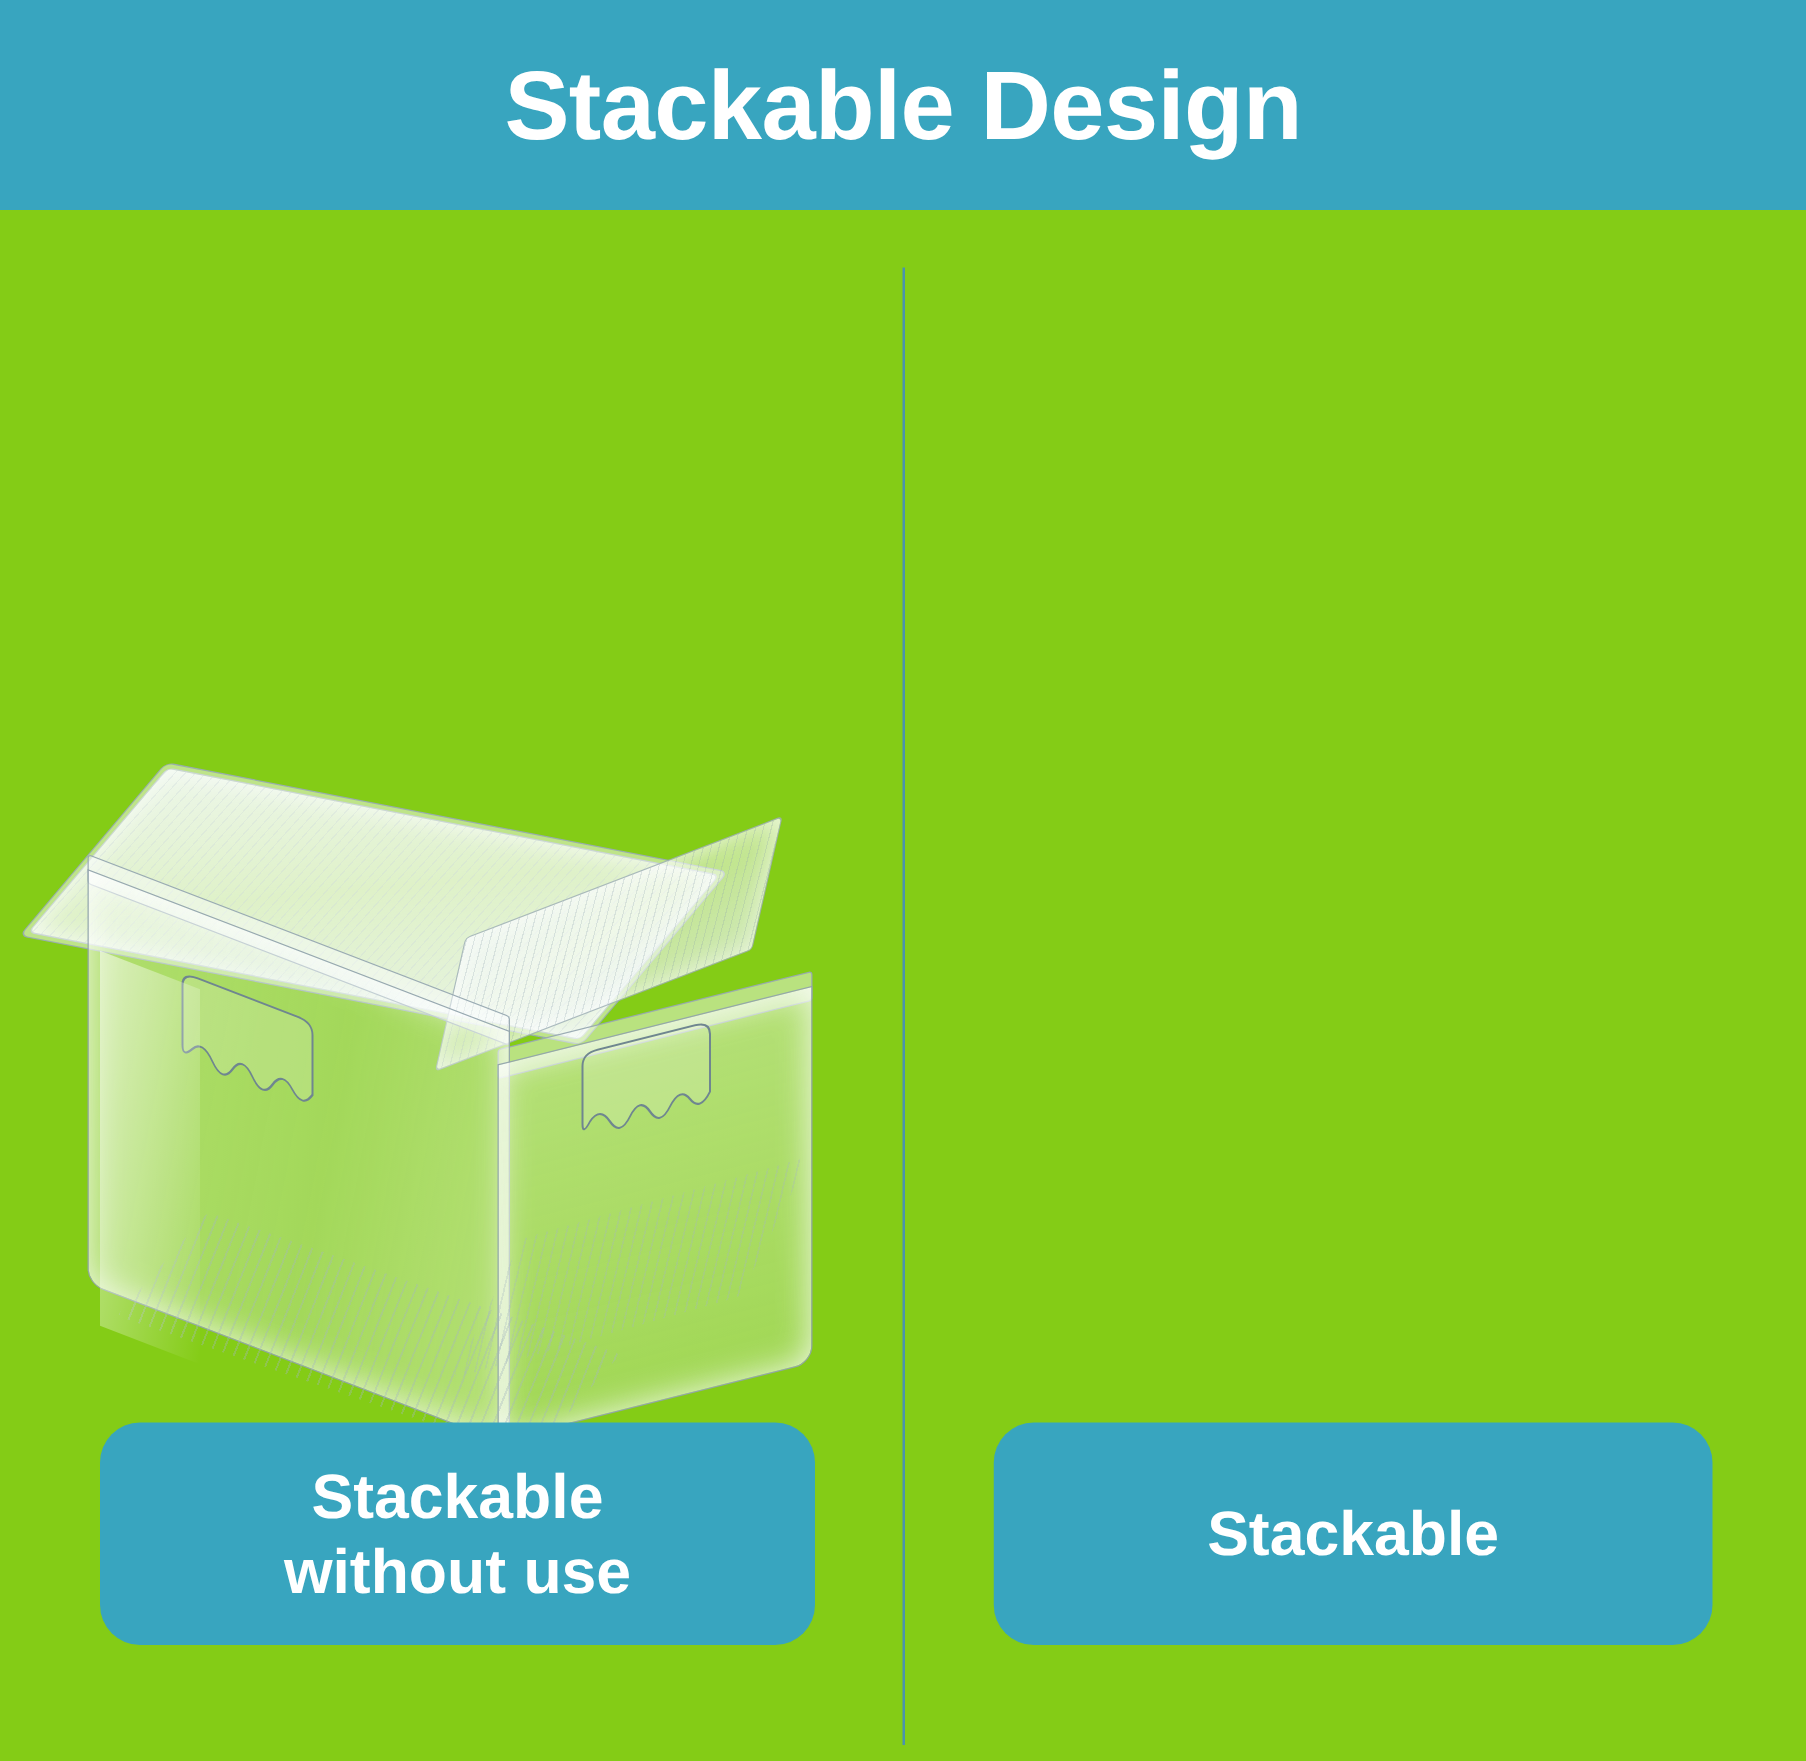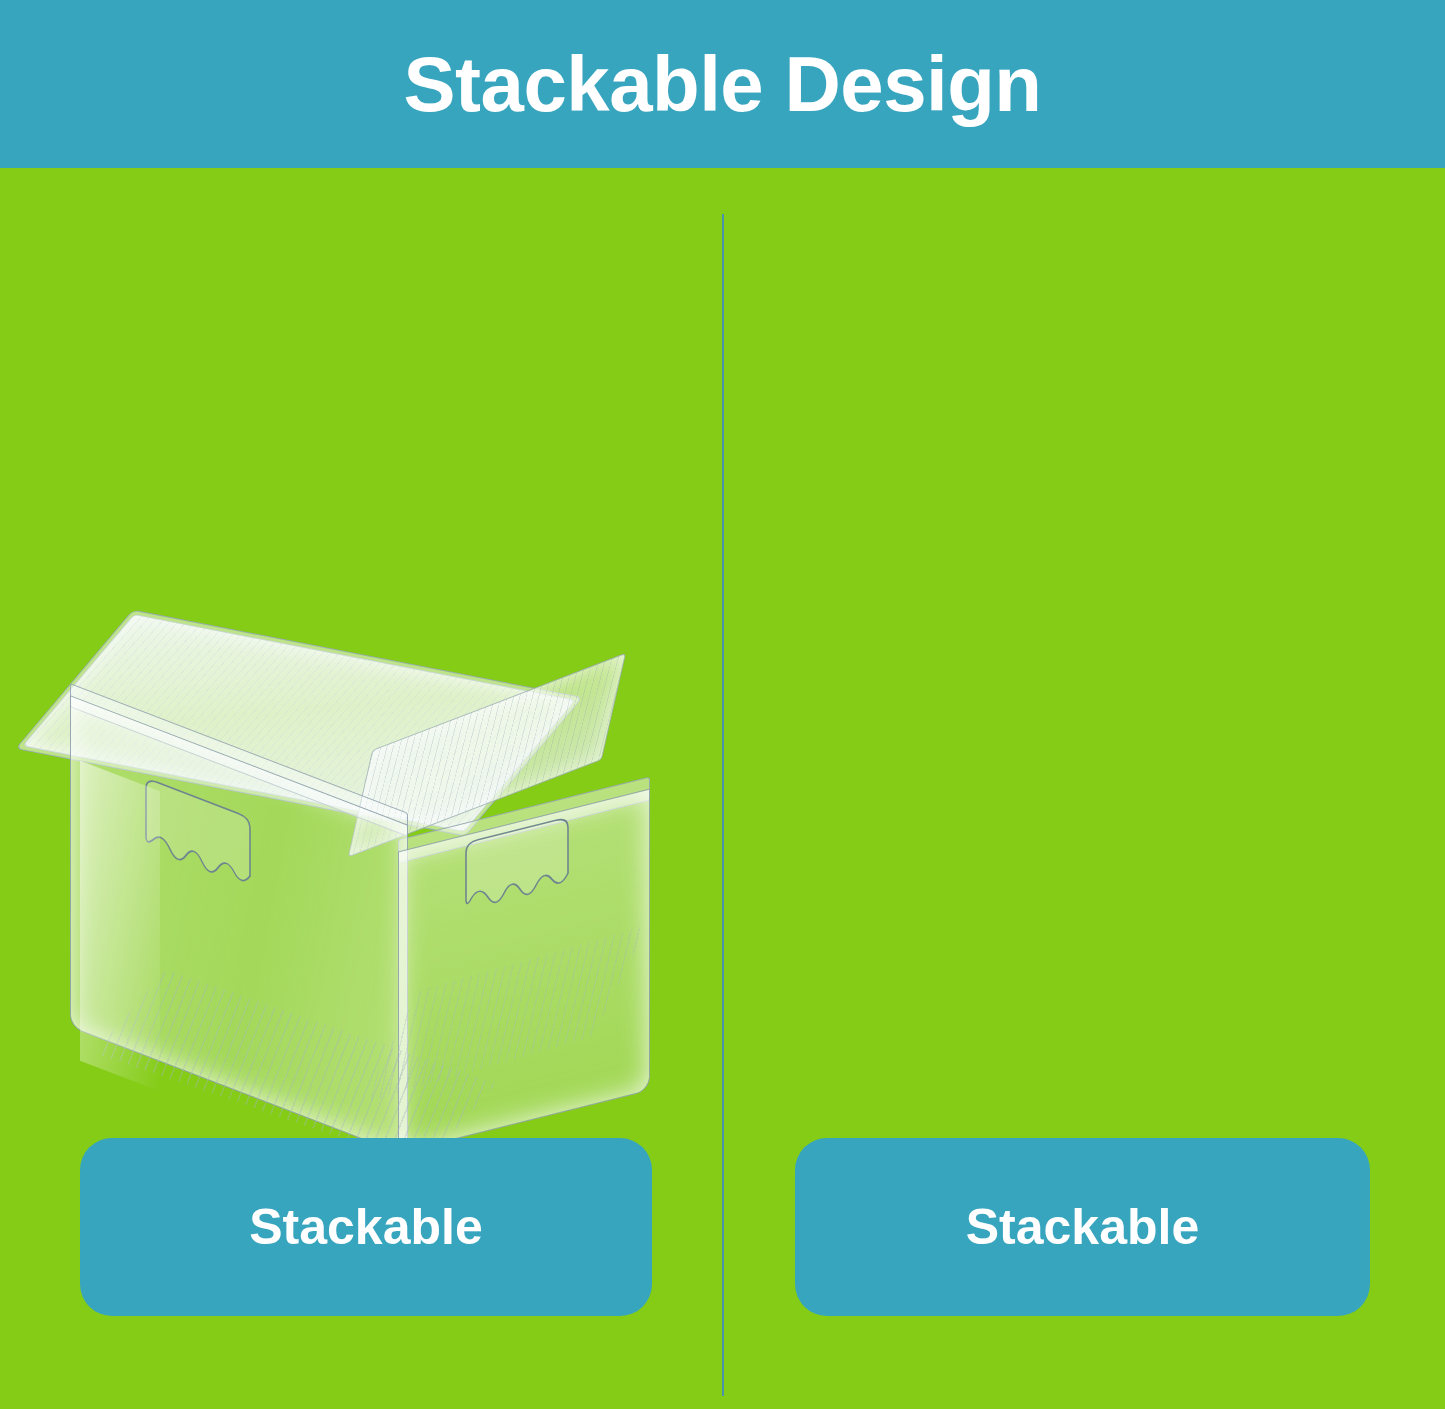--- a/index.html
+++ b/index.html
@@ -154,20 +154,21 @@
   </div>
 
   <div class="panel panel-right">
 
     
   </div>
 
   <div class="pill pill-left">
     <div>
       <span>Stackable</span>
+      <span>without use</span>
     </div>
   </div>
 
   <div class="pill pill-right">
     <div>
       <span>Stackable</span>
     </div>
   </div>
 
 </div>

